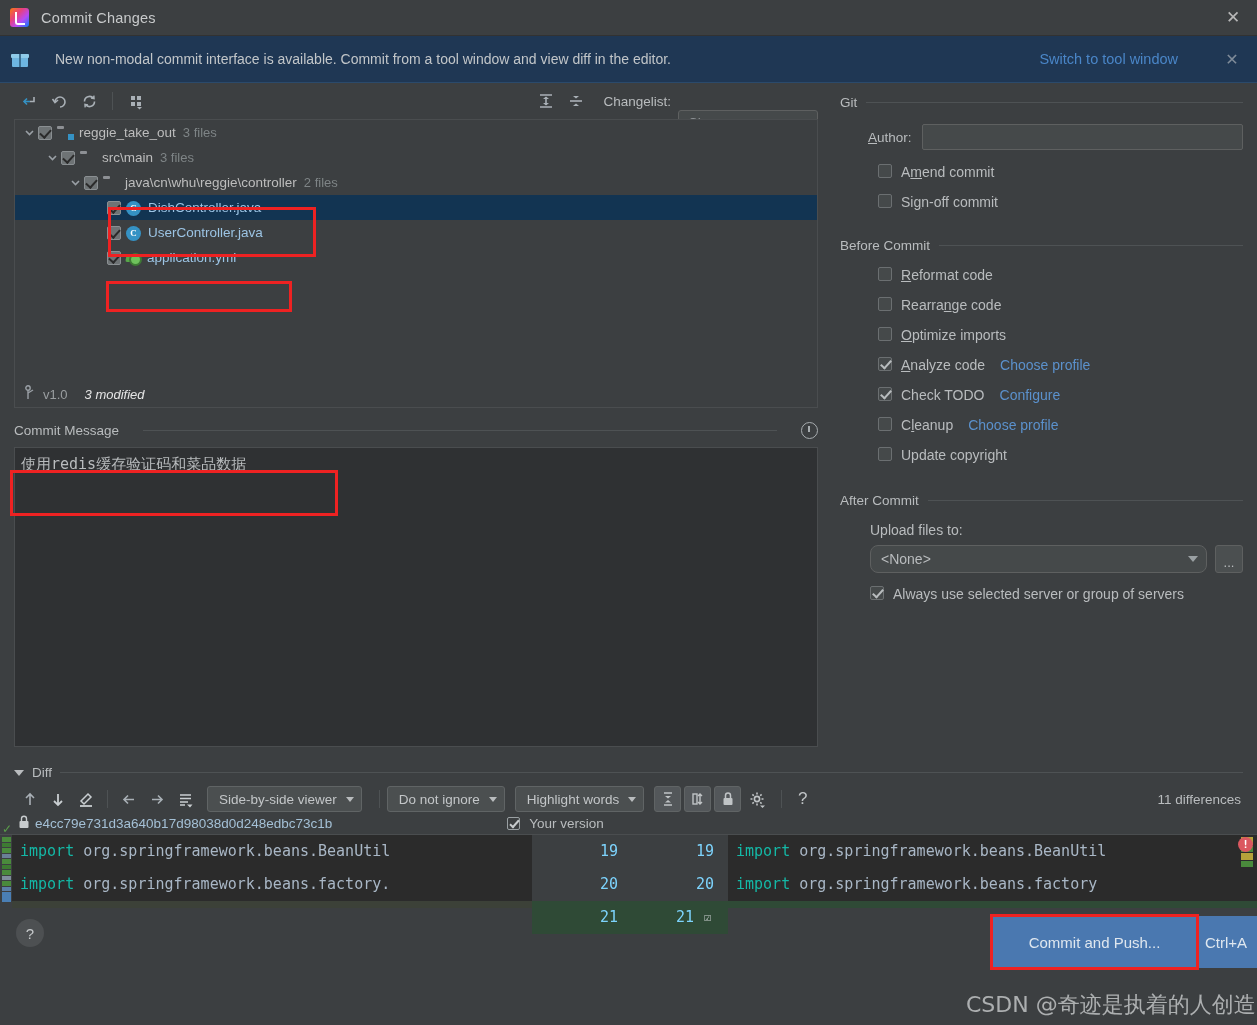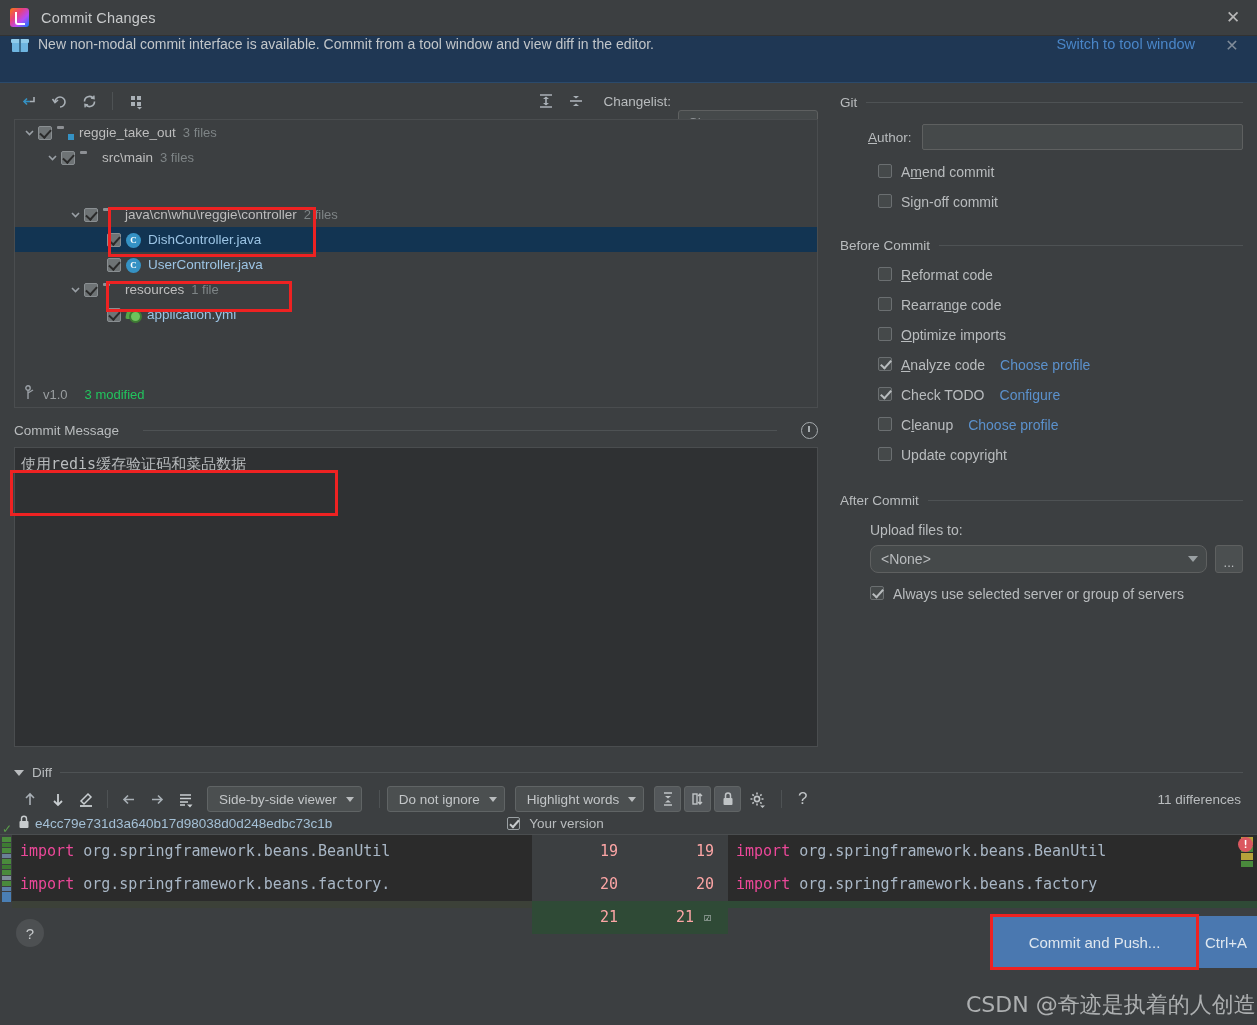--- a/index.html
+++ b/index.html
@@ -30,21 +30,21 @@
   }
   .title-text { font-size: 14.5px; color: #c8cacb; letter-spacing: .2px; }
   .win-close {
     margin-left: auto; width: 28px; height: 28px; color: #b7b7b7;
     display: flex; align-items: center; justify-content: center; font-size: 17px;
   }
 
   
   .banner {
     height: 47px; background: #1f3754; border-bottom: 1px solid #2b4a6b;
-    display: flex; padding: 0 12px; gap: 10px;
+    display: flex; align-items: center; padding: 0 12px; gap: 27px;
   }
   .gift-icon { width: 16px; height: 16px; position: relative; flex: 0 0 auto; }
   .gift-icon .box { position:absolute; left:0; top:6px; width:16px; height:10px; background:#6eb5e0; border-radius:1px;}
   .gift-icon .lid { position:absolute; left:-1px; top:3px; width:18px; height:4px; background:#8fcbea; border-radius:1px;}
   .gift-icon .rib { position:absolute; left:7px; top:3px; width:2px; height:13px; background:#3c6f91;}
   .banner-text { color: #c2c6c9; font-size: 14px; }
   .banner-link { margin-left: auto; color: #4a86c8; font-size: 14.5px; cursor: pointer; }
   .banner-close { width: 26px; color: #7f8b99; text-align: center; font-size: 16px; margin-left: 14px; }
 
   
@@ -102,21 +102,21 @@
   .fname { color: #9cc4e4; font-size: 13.5px; }
   .fname.plain { color: #bdbdbd; }
   .fmeta { color: #7e8486; font-size: 13px; margin-left: 7px; }
 
   .tree-status {
     margin: 0 14px; height: 27px; border: 1px solid #4a4d4f; border-top: none;
     display: flex; align-items: center; padding-left: 10px; gap: 7px; background:#3c3f41;
   }
   .branch-ic { color:#9aa0a6; font-size: 14px; }
   .branch-name { color: #9a9ea0; font-size: 13px; }
-  .modified-count { color: #22c55e; font-size: 13px; margin-left: 10px; }
+  .modified-count { color: #e5e5e5; font-size: 13px; margin-left: 10px; font-style: italic; }
 
   
   .cm-head { margin: 14px 14px 0 14px; display: flex; align-items: center; gap: 24px; }
   .cm-title { color: #b9bcbe; font-size: 13.5px; white-space: nowrap; }
   .cm-line { flex: 1; height: 1px; background: #4e5254; }
   .cm-clock { width: 17px; height: 17px; border: 1.6px solid #a8adb0; border-radius: 50%; position: relative; flex: 0 0 auto;}
   .cm-clock::after{content:"";position:absolute;left:6px;top:3px;width:1.6px;height:6px;background:#a8adb0;}
   .cm-box {
     margin: 8px 14px 0 14px; height: 300px; background: #2f3133;
     border: 1px solid #4a4d4f; padding: 5px 6px; position: relative;
@@ -197,27 +197,27 @@
   .gutter-marks { width: 12px; background:#3c3f41; position:relative;}
   .mk { position:absolute; left:2px; width:9px; }
   .check-ic { position:absolute; left:2px; top:-13px; color:#5a9e4a; font-size:12px;}
   .code-pane {
     background:#2b2b2b; font-family:"DejaVu Sans Mono", monospace; font-size:15px;
     position:relative; overflow:hidden;
   }
   .code-pane.left { width: 520px; }
   .code-pane.right { flex:1; }
   .ln { height:33px; line-height:33px; white-space:pre; padding-left:8px; }
-  .kw { color:#ec4899; }
+  .kw { color:#14b8a6; }
   .id { color:#a9b7c6; }
   .linenum-col {
     width: 196px; background:#3c3f41; display:flex; font-family:"DejaVu Sans Mono", monospace; font-size:15px;
     position: relative;
   }
-  .lnc { width:96px; text-align:right; padding-right:10px; color:#fca5a5; }
+  .lnc { width:96px; text-align:right; padding-right:10px; color:#7dd3fc; }
   .lnrow { height:33px; line-height:33px; display:flex; }
   .lnrow.added { background:#2f4a36; }
   .lncheck { width:20px; display:flex;align-items:center; color:#c7cbcd; font-size:12px;}
 
   
   .bottom-bar { height: 50px; display: flex; align-items: center; padding: 0 16px; position: relative; }
   .help-circle {
     width: 28px; height: 28px; border-radius: 50%; background: #4d5052;
     display:flex;align-items:center;justify-content:center;color:#c6c9cb;font-size:15px;
   }
@@ -352,21 +352,21 @@
             <span class="twisty">
               <svg width="11" height="11" viewBox="0 0 11 11">
                 <path d="M2 4 L5.5 7.5 L9 4" stroke="#9aa0a6" stroke-width="1.6" fill="none"></path>
               </svg>
             </span>
             <span class="cb checked"></span>
             <span class="ic"><span class="ic-folder"></span></span>
             <span class="fname plain">src\main</span>
             <span class="fmeta">3 files</span>
           </div>
-          <div class="row" style="padding-left: 52px; margin-top: 32px;">
+          <div class="row" style="padding-left: 52px;">
             <span class="twisty">
               <svg width="11" height="11" viewBox="0 0 11 11">
                 <path d="M2 4 L5.5 7.5 L9 4" stroke="#9aa0a6" stroke-width="1.6" fill="none"></path>
               </svg>
             </span>
             <span class="cb checked"></span>
             <span class="ic"><span class="ic-folder"></span></span>
             <span class="fname plain">java\cn\whu\reggie\controller</span>
             <span class="fmeta">2 files</span>
           </div>
@@ -378,31 +378,20 @@
             </span>
             <span class="fname">DishController.java</span>
           </div>
           <div class="row" style="padding-left: 75px;">
             <span class="twisty"></span>
             <span class="cb checked"></span>
             <span class="ic">
               <span class="ic-class">C</span>
             </span>
             <span class="fname">UserController.java</span>
-          </div>
-          <div class="row" style="padding-left: 52px;">
-            <span class="twisty">
-              <svg width="11" height="11" viewBox="0 0 11 11">
-                <path d="M2 4 L5.5 7.5 L9 4" stroke="#9aa0a6" stroke-width="1.6" fill="none"></path>
-              </svg>
-            </span>
-            <span class="cb checked"></span>
-            <span class="ic"><span class="ic-folder"></span></span>
-            <span class="fname plain">resources</span>
-            <span class="fmeta">1 file</span>
           </div>
           <div class="row" style="padding-left: 75px;">
             <span class="twisty"></span>
             <span class="cb checked"></span>
             <span class="ic ic-yml"></span>
             <span class="fname">application.yml</span>
           </div>
         </div>
 
       <div class="tree-status">

